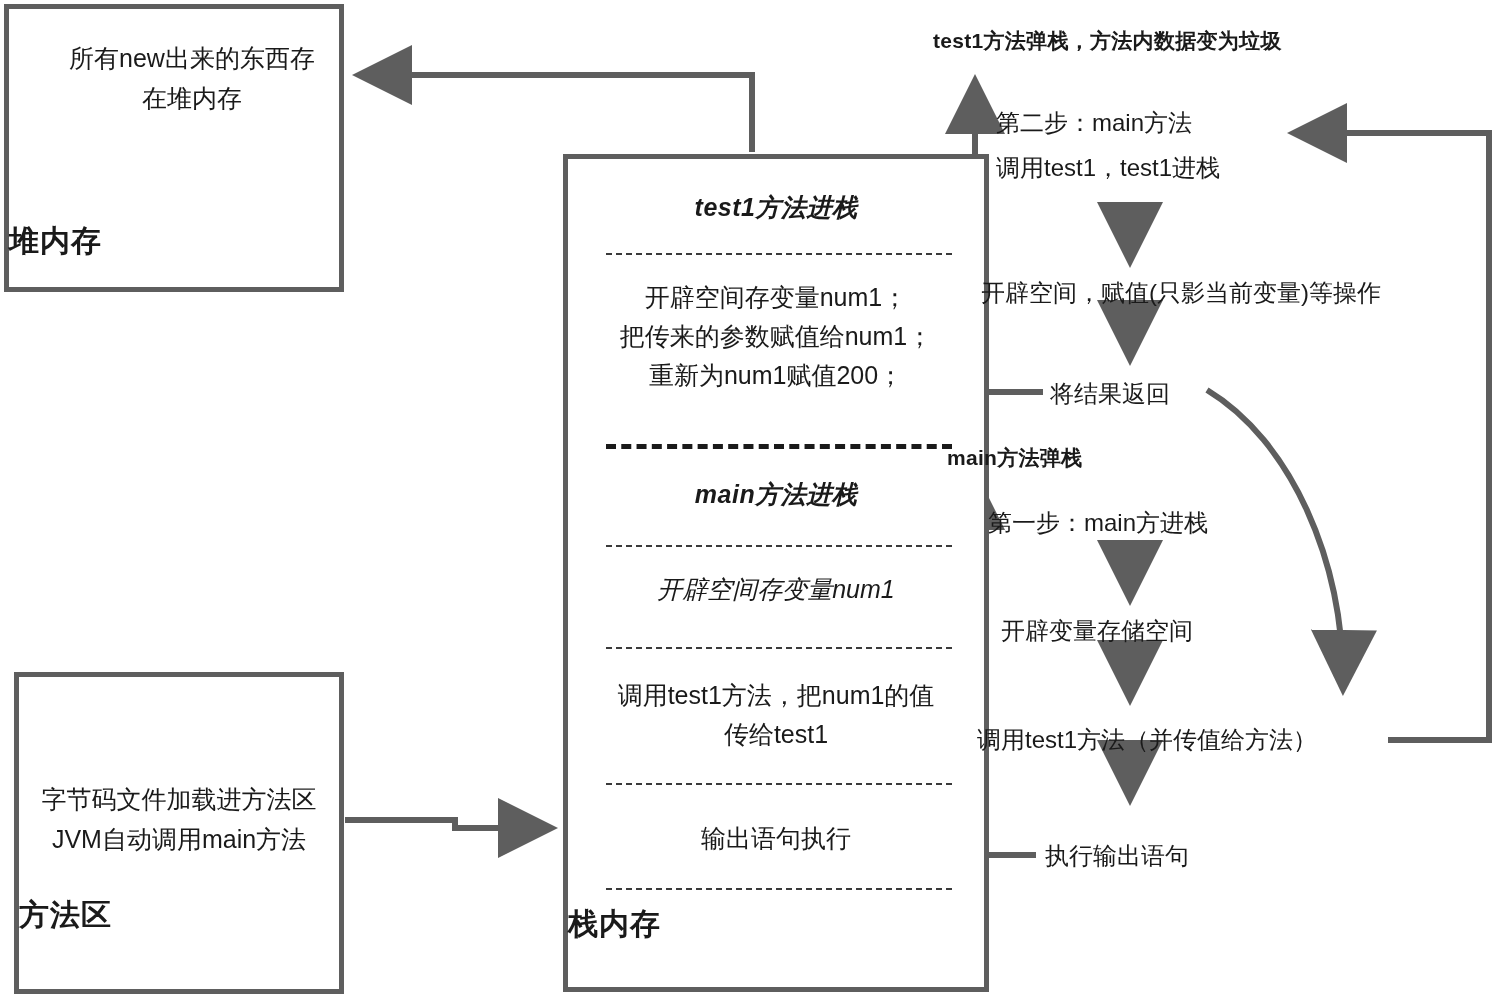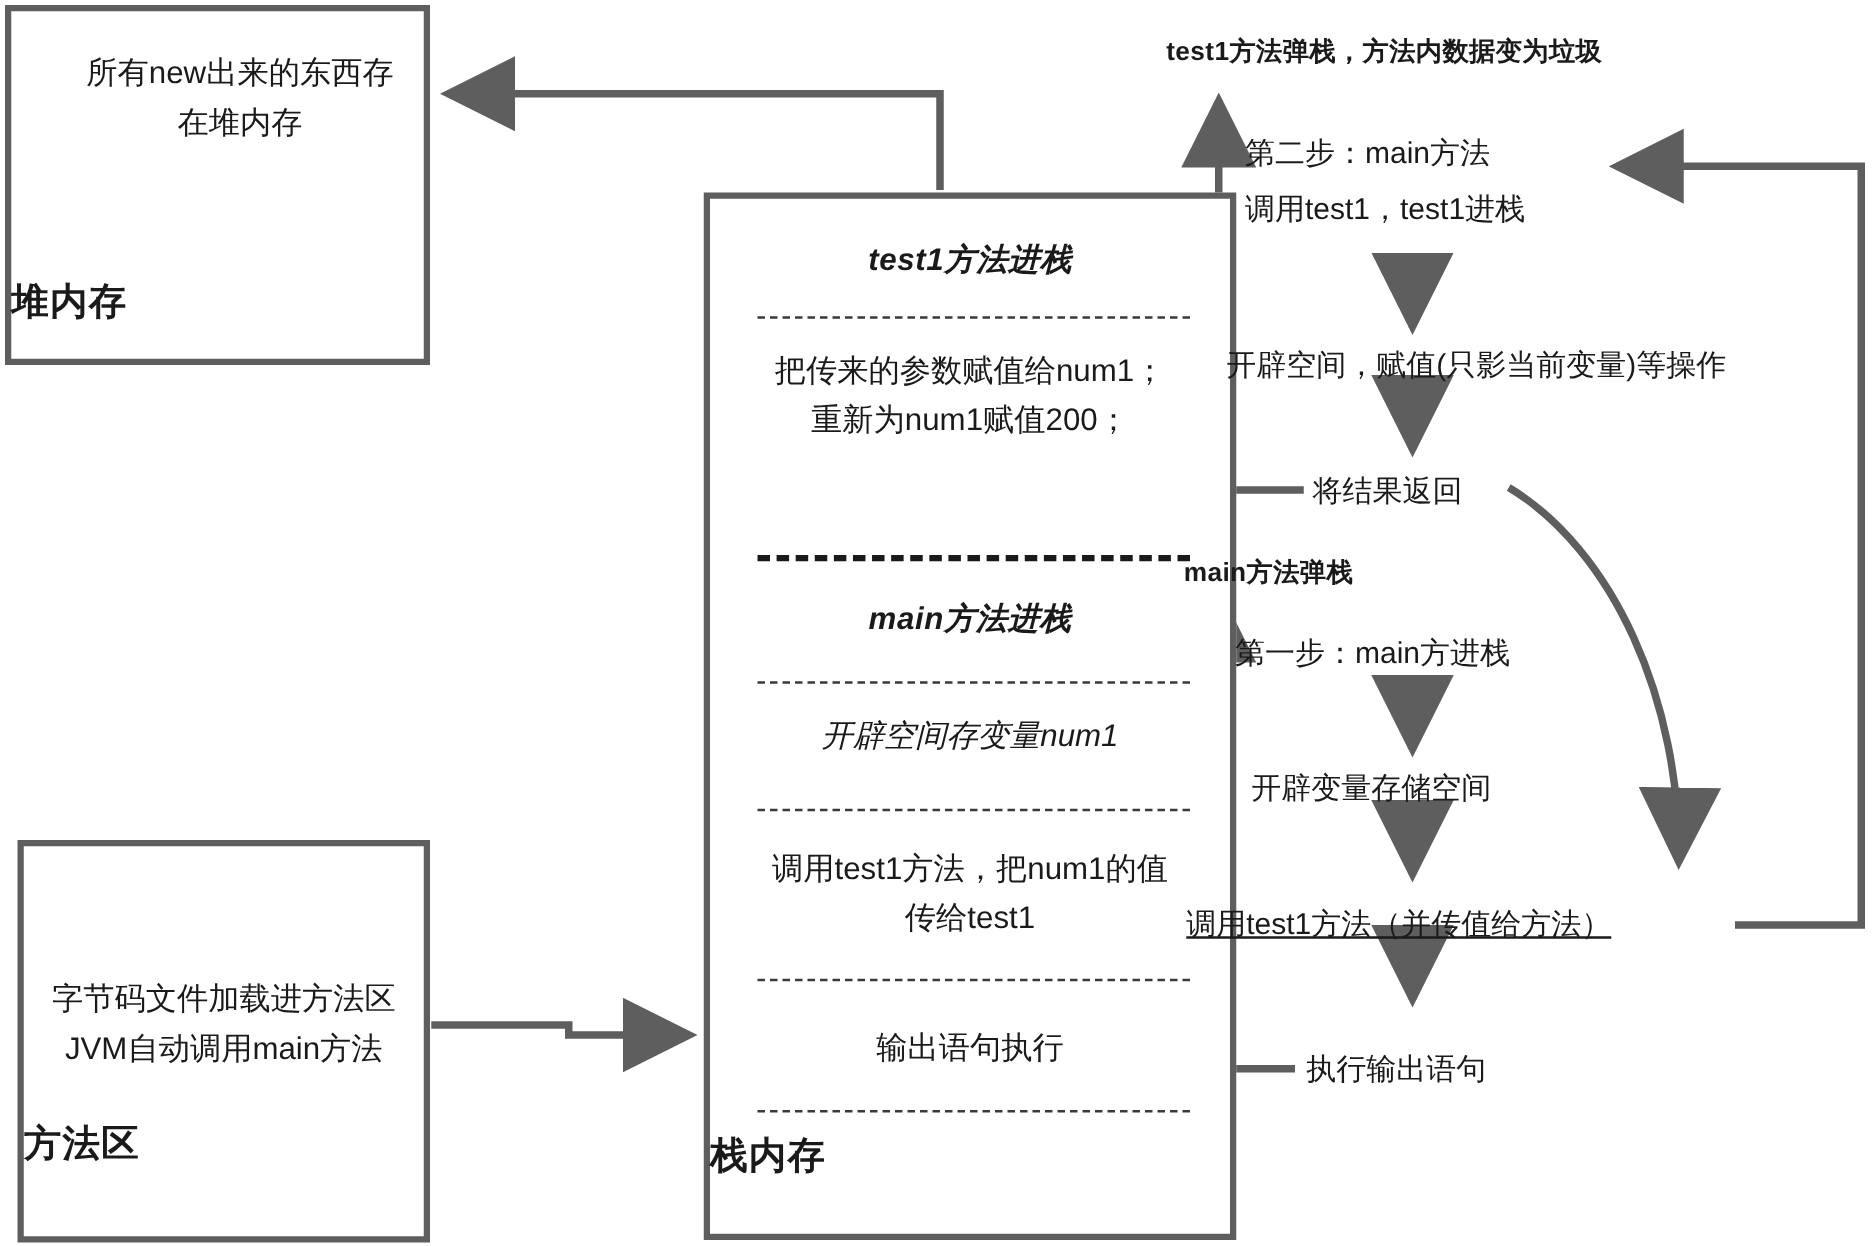--- a/index.html
+++ b/index.html
@@ -181,20 +181,21 @@
       <div>JVM自动调用main方法</div>
     </div>
     <div class="box-caption" id="method-caption">方法区</div>
   </div>
 
   <div class="box" id="stack-box">
 
     <div class="frame-title" style="top:32px;">test1方法进栈</div>
     <div class="divider" style="top:94px;"></div>
     <div class="frame-text" style="top:119px;">
+      <div>开辟空间存变量num1；</div>
       <div>把传来的参数赋值给num1；</div>
       <div>重新为num1赋值200；</div>
     </div>
     <div class="divider strong" style="top:285px;"></div>
 
     <div class="frame-title" style="top:319px;">main方法进栈</div>
     <div class="divider" style="top:386px;"></div>
     <div class="frame-text italic" style="top:411px;">开辟空间存变量num1</div>
     <div class="divider" style="top:488px;"></div>
 
@@ -218,17 +219,17 @@
   <div class="flow-label" style="left:981px; top:275px;">开辟空间，赋值(只影当前变量)等操作</div>
 
   <div class="flow-label" style="left:1050px; top:376px;">将结果返回</div>
 
   <div class="flow-head" style="left:947px; top:444px;">main方法弹栈</div>
 
   <div class="flow-label" style="left:988px; top:505px;">第一步：main方进栈</div>
 
   <div class="flow-label" style="left:1001px; top:613px;">开辟变量存储空间</div>
 
-  <div class="flow-label" style="left:949px; top:722px;text-decoration:underline;">调用test1方法（并传值给方法）</div>
+  <div class="flow-label" style="left:977px; top:722px;">调用test1方法（并传值给方法）</div>
 
   <div class="flow-label" style="left:1045px; top:838px;">执行输出语句</div>
 
 </div>
 
 </body></html>

